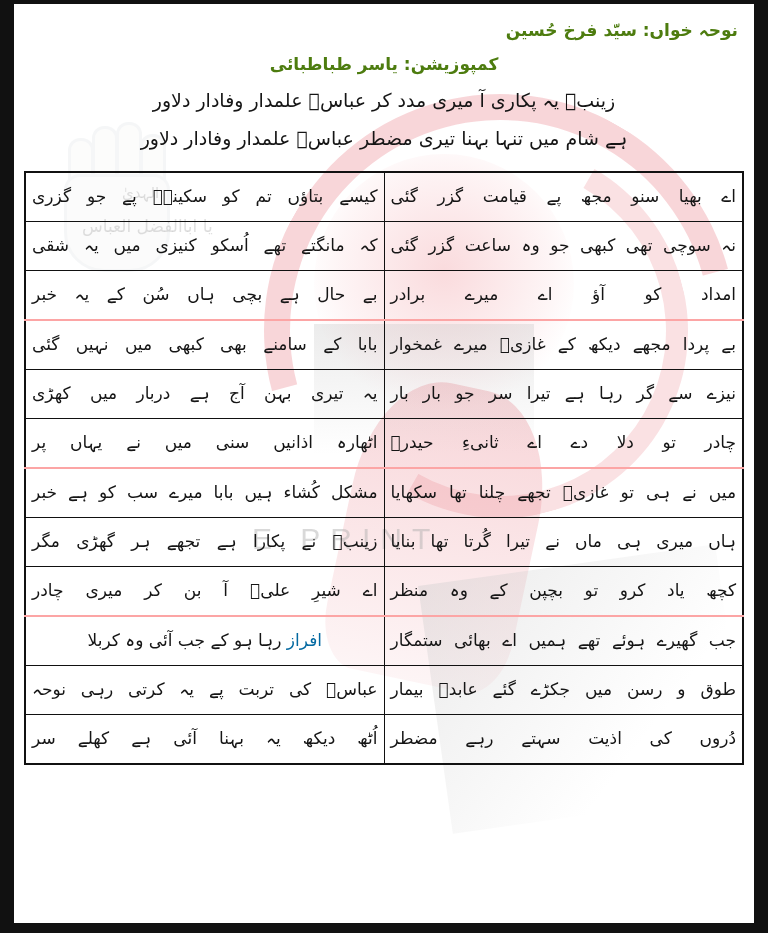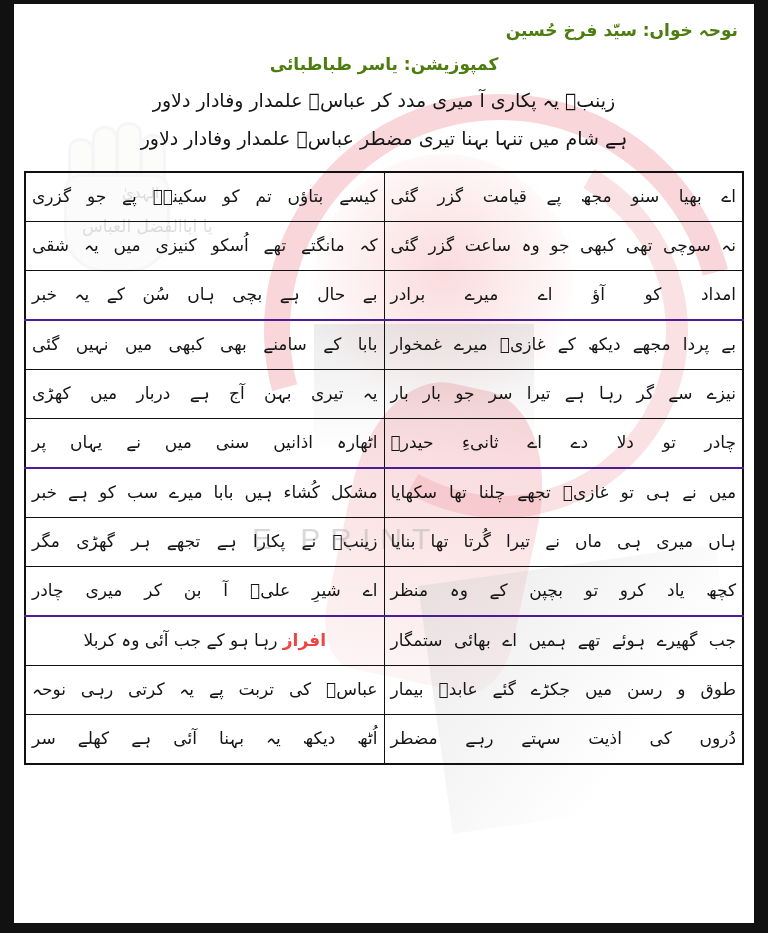--- a/index.html
+++ b/index.html
@@ -110,30 +110,30 @@
     table-layout:fixed;
   }
   .tbl td{
     border:1px solid #111;
     padding:5px 6px;
     vertical-align:middle;
     height:38px;
     white-space:nowrap;
     overflow:hidden;
   }
-  .stanza-sep td{border-top:2px solid #4c1d95;}
+  .stanza-sep td{border-top:2px solid #fca5a5;}
   .ln{
     font-size:17px;color:#151515;
     display:block;
     text-align:justify;
     text-align-last:justify;
     line-height:1.5;
   }
   .ln.nostretch{text-align:center;text-align-last:center;}
-  .takhallus{color:#ef4444;font-weight:bold;}
+  .takhallus{color:#0369a1;font-weight:normal;}
 </style>
 </head>
 <body>
 
 <div id="page">
 
   <div class="wm wm-blob"></div>
   <div class="wm wm-arc"></div>
   <div class="wm wm-arc2"></div>
   <div class="wm wm-ribbon"></div>

